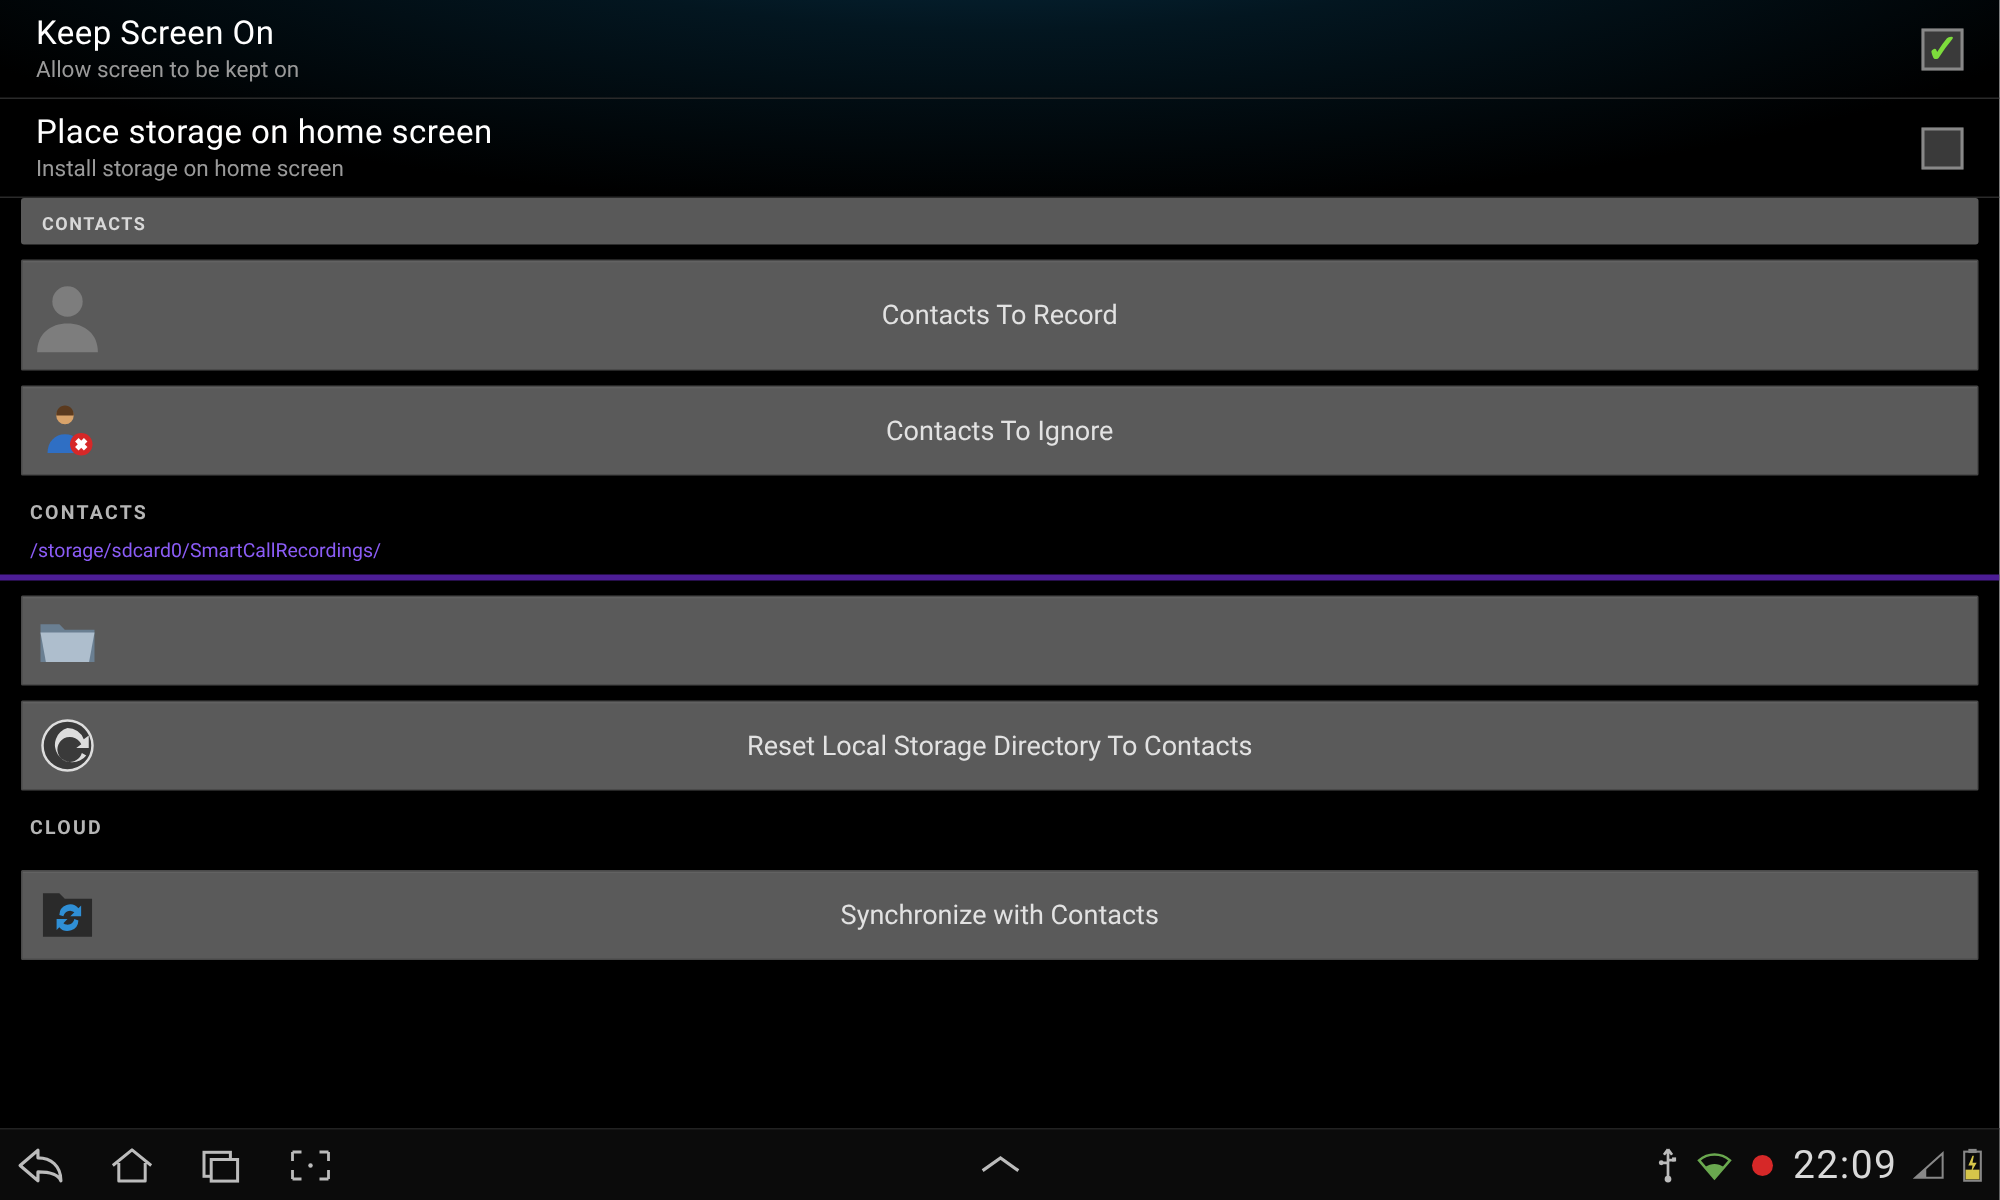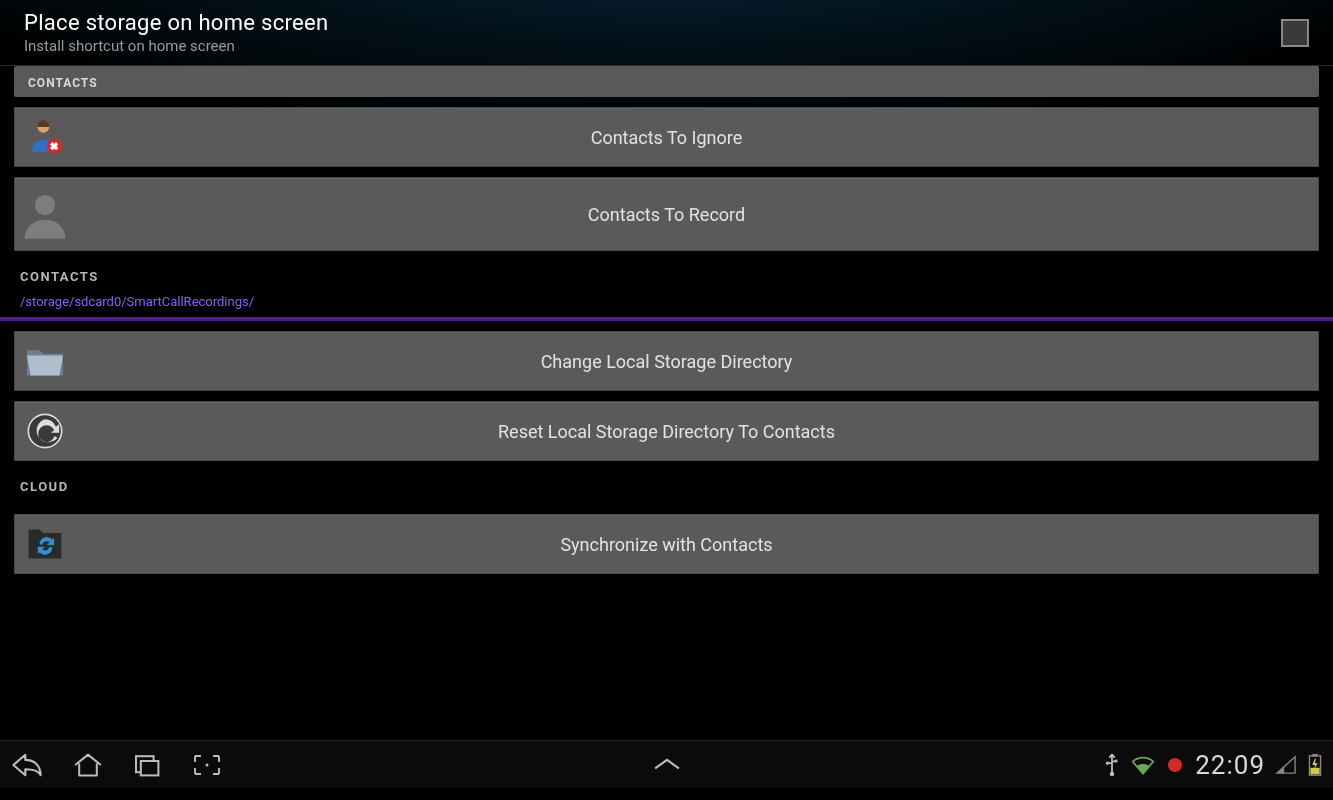--- a/index.html
+++ b/index.html
@@ -62,85 +62,91 @@
   .btn-icon {
     width: 60px; display: flex; align-items: center; justify-content: center;
   }
   .btn-label {
     flex: 1; text-align: center; color: #e2e2e2; font-size: 18px;
     padding-right: 60px; 
   }
 
   
   .navbar {
-    position: absolute; left: 0; right: 0; bottom: 12px; height: 48px;
+    position: absolute; left: 0; right: 0; bottom: 0; height: 48px;
     background: #0b0b0b; display: flex; align-items: center; padding: 0 10px;
     border-top: 1px solid #222;
   }
   .nav-left { display: flex; gap: 28px; align-items: center; }
   .nav-center { position: absolute; left: 50%; transform: translateX(-50%); }
   .nav-right { margin-left: auto; display: flex; align-items: center; gap: 10px; }
   .nav-icon { color: #bcbcbc; }
   .clock { color: #d9d9d9; font-size: 26px; letter-spacing: 1px; }
 
   svg { display: block; }
 </style>
 </head>
 <body>
 
 <div class="screen">
 
+  <div class="pref-row">
+    <div class="pref-text">
+      <div class="pref-title">Keep Screen On</div>
+      <div class="pref-sub">Allow screen to be kept on</div>
+    </div>
+    <div class="cb checked"></div>
+  </div>
 
   <div class="pref-row">
     <div class="pref-text">
       <div class="pref-title">Place storage on home screen</div>
-      <div class="pref-sub">Install shortcut on home screen</div>
+      <div class="pref-sub">Install storage on home screen</div>
     </div>
     <div class="cb"></div>
   </div>
 
   <div class="section-bar">
     <span>CONTACTS</span>
+  </div>
+
+  <div class="btn-row">
+    <div class="btn-icon">
+      <svg width="54" height="54" viewBox="0 0 48 48">
+        <circle cx="24" cy="16" r="9" fill="#7d7d7d"></circle>
+        <path d="M6 46c0-11 8-17 18-17s18 6 18 17" fill="#7d7d7d"></path>
+      </svg>
+    </div>
+    <div class="btn-label">Contacts To Record</div>
   </div>
 
   <div class="btn-row btn-short">
     <div class="btn-icon">
       <svg width="40" height="40" viewBox="0 0 48 48">
         <circle cx="22" cy="12" r="7" fill="#d9a36a"></circle>
         <path d="M22 4c4 0 7 3 7 8H15c0-5 3-8 7-8z" fill="#5b3a1e"></path>
         <path d="M8 42c0-9 6-15 14-15s14 6 14 15" fill="#2f6fc4"></path>
         <circle cx="35" cy="35" r="9" fill="#d62828"></circle>
         <rect x="30" y="33" width="10" height="4" fill="#fff" transform="rotate(45 35 35)"></rect>
         <rect x="30" y="33" width="10" height="4" fill="#fff" transform="rotate(-45 35 35)"></rect>
       </svg>
     </div>
     <div class="btn-label">Contacts To Ignore</div>
   </div>
 
-  <div class="btn-row">
-    <div class="btn-icon">
-      <svg width="54" height="54" viewBox="0 0 48 48">
-        <circle cx="24" cy="16" r="9" fill="#7d7d7d"></circle>
-        <path d="M6 46c0-11 8-17 18-17s18 6 18 17" fill="#7d7d7d"></path>
-      </svg>
-    </div>
-    <div class="btn-label">Contacts To Record</div>
-  </div>
-
   <div class="section-label">CONTACTS</div>
   <div class="path-line">/storage/sdcard0/SmartCallRecordings/</div>
 
   <div class="btn-row btn-short">
     <div class="btn-icon">
       <svg width="44" height="36" viewBox="0 0 48 40">
         <path d="M4 8h14l4 4h22v24H4z" fill="#6a7f92"></path>
         <path d="M4 14h40L40 36H8z" fill="#aebecd"></path>
       </svg>
     </div>
-    <div class="btn-label">Change Local Storage Directory</div>
   </div>
 
   <div class="btn-row btn-short">
     <div class="btn-icon">
       <svg width="40" height="40" viewBox="0 0 48 48">
         <circle cx="24" cy="24" r="20" fill="#3a3a3a" stroke="#ddd" stroke-width="2"></circle>
         <path d="M24 10a14 14 0 0 1 13 9l4-3v10H31l4-3a10 10 0 1 0 .5 7l3.5 2A14 14 0 1 1 24 10z" fill="#ddd"></path>
       </svg>
     </div>
     <div class="btn-label">Reset Local Storage Directory To Contacts</div>

